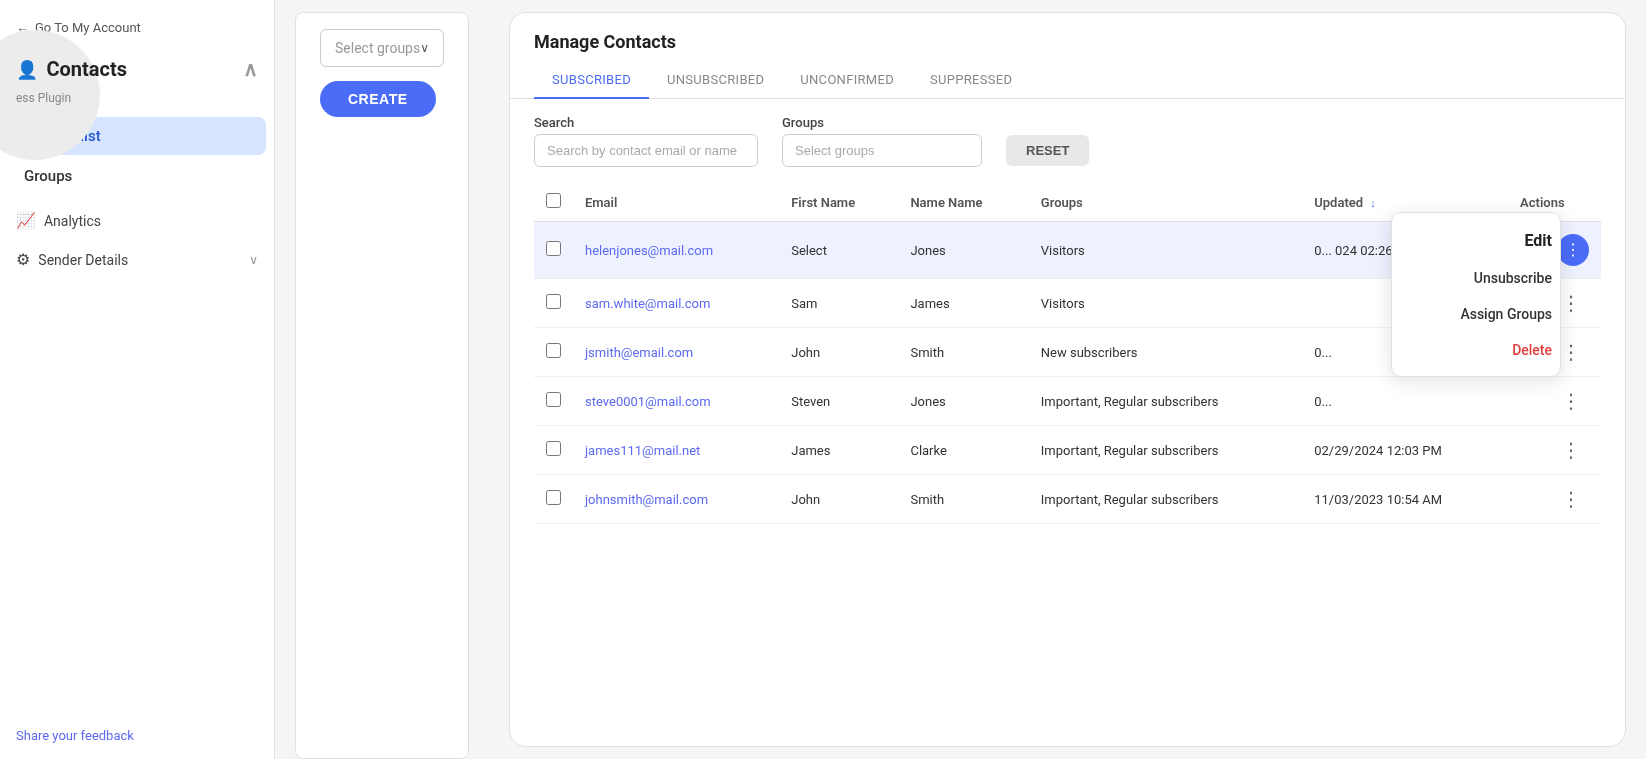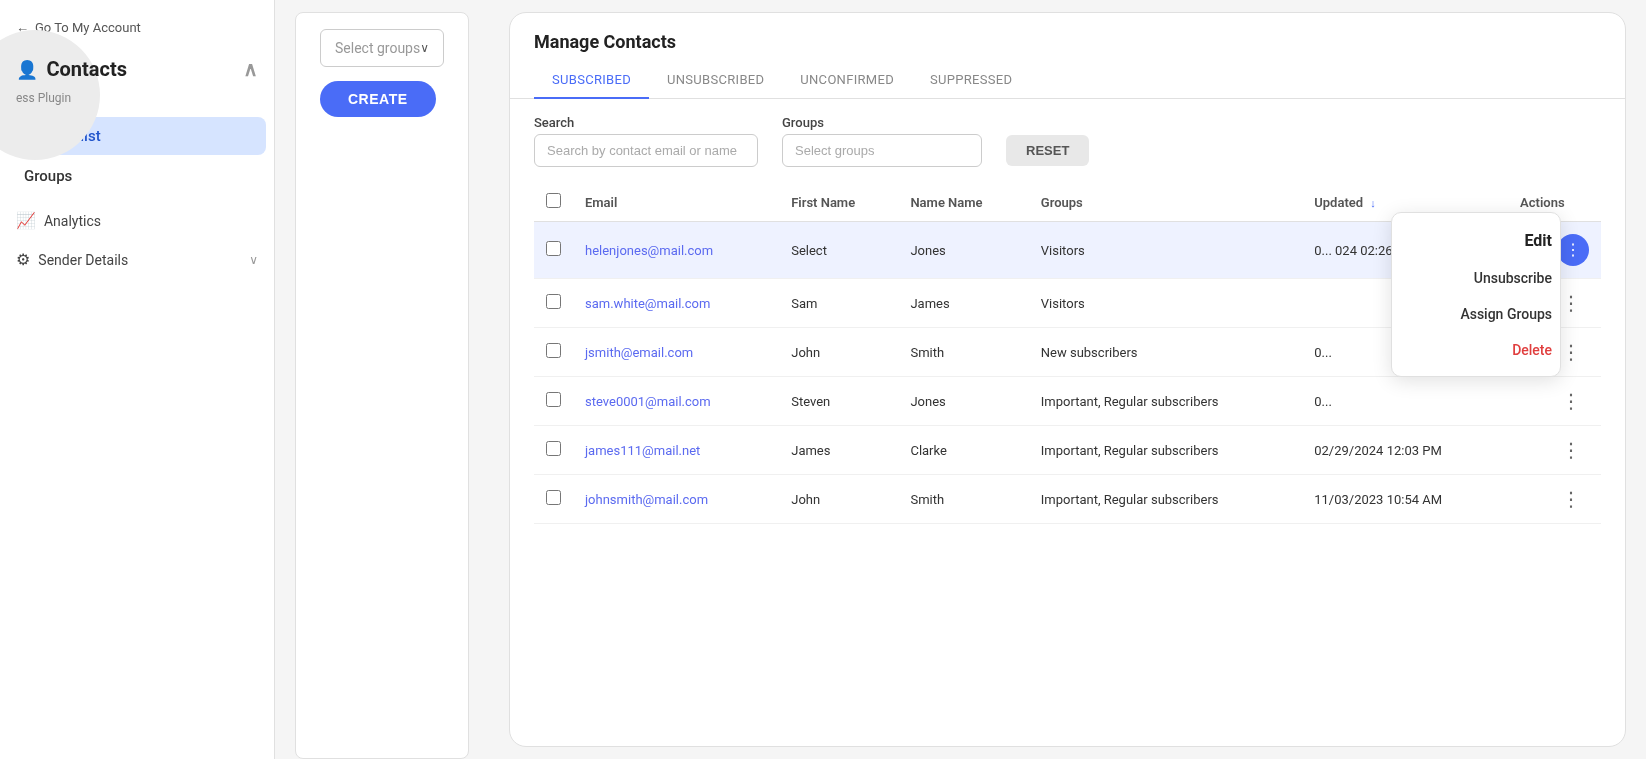--- a/index.html
+++ b/index.html
@@ -353,20 +353,23 @@
     <span class="sidebar-section-icon">📈</span>
     <span>Analytics</span>
   </div>
 
   <div class="sidebar-section">
     <span class="sidebar-section-icon">⚙</span>
     <span>Sender Details</span>
     <span class="sidebar-section-chevron">∨</span>
   </div>
 
+  <div class="sidebar-footer">
+    <span>Share your feedback</span>
+  </div>
 </div>
 
 <div class="main">
 
   <div class="top-card">
     <div class="select-groups-row">
       <div class="select-groups-dropdown">
         <span>Select groups</span>
         <span class="chevron">∨</span>
       </div>

